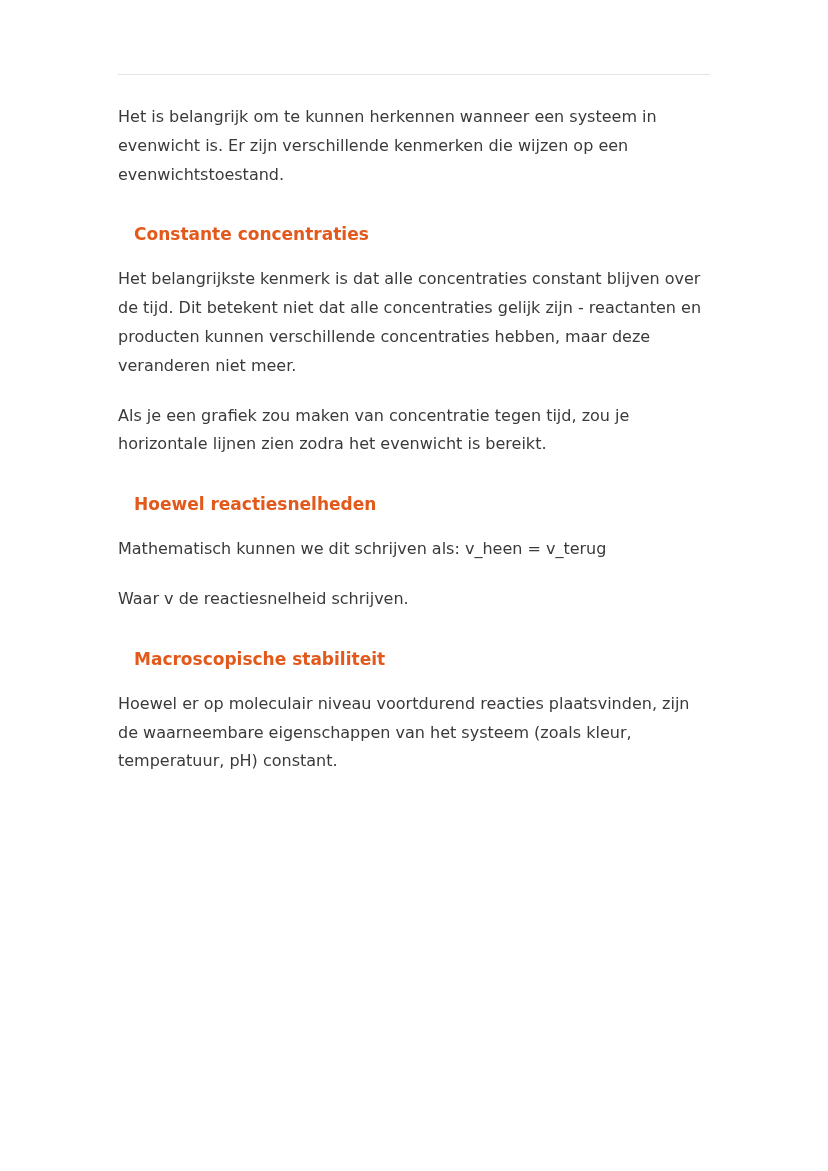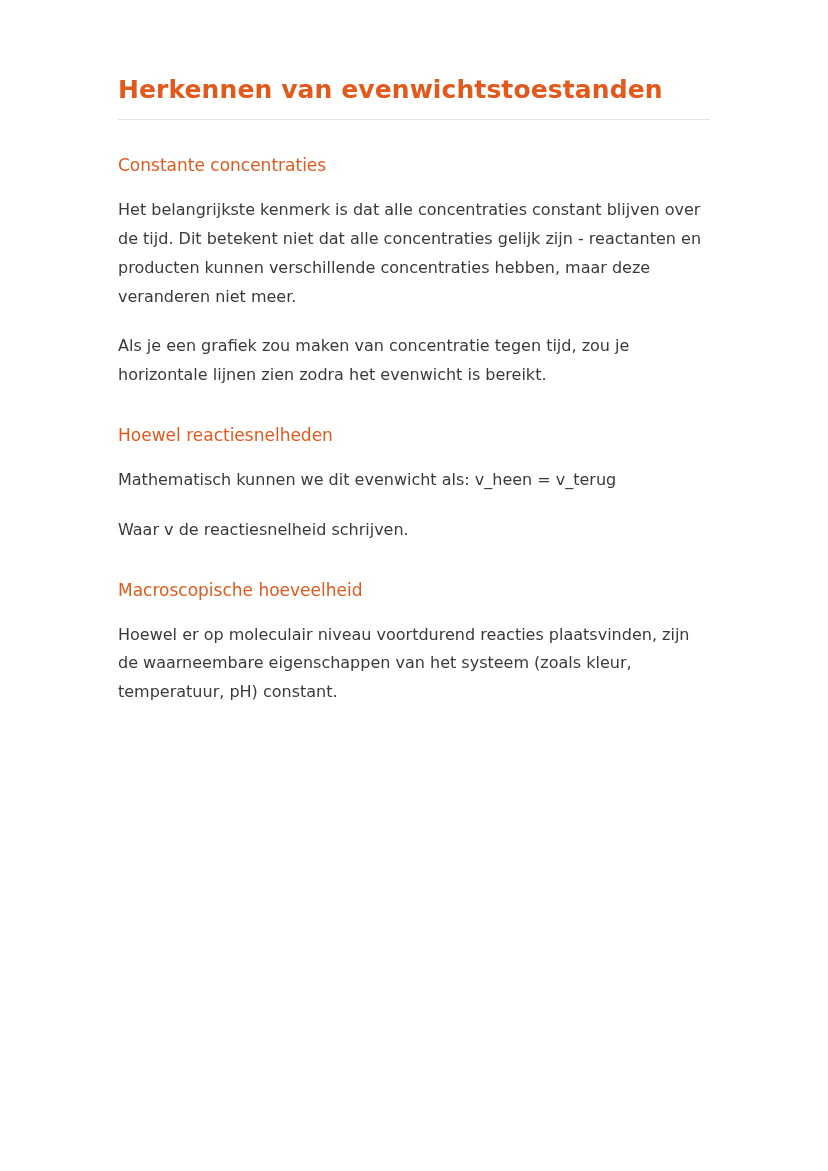--- a/index.html
+++ b/index.html
@@ -32,45 +32,45 @@
   }
   .para {
     font-size: 16px;
     line-height: 1.8;
     margin: 0 0 21px 0;
     color: var(--body-text);
   }
   .section-heading {
     color: var(--accent);
     font-size: 17px;
-    font-weight: normal;
-    margin: 35px 0 21px 0;
+    font-weight: bold;
+    margin: 35px 0 21px 16px;
   }
 </style>
 </head>
 <body>
 
 <div class="page">
 
-  <h1 class="page-title">Herkennen van evenwichtstoestanden</h1>
 
   <hr class="title-divider">
 
+  <p class="para">Het is belangrijk om te kunnen herkennen wanneer een systeem in evenwicht is. Er zijn verschillende kenmerken die wijzen op een evenwichtstoestand.</p>
 
   <h2 class="section-heading">Constante concentraties</h2>
 
   <p class="para">Het belangrijkste kenmerk is dat alle concentraties constant blijven over de tijd. Dit betekent niet dat alle concentraties gelijk zijn - reactanten en producten kunnen verschillende concentraties hebben, maar deze veranderen niet meer.</p>
 
   <p class="para">Als je een grafiek zou maken van concentratie tegen tijd, zou je horizontale lijnen zien zodra het evenwicht is bereikt.</p>
 
   <h2 class="section-heading">Hoewel reactiesnelheden</h2>
 
 
-  <p class="para">Mathematisch kunnen we dit evenwicht als: v_heen = v_terug</p>
+  <p class="para">Mathematisch kunnen we dit schrijven als: v_heen = v_terug</p>
 
   <p class="para">Waar v de reactiesnelheid schrijven.</p>
 
-  <h2 class="section-heading">Macroscopische hoeveelheid</h2>
+  <h2 class="section-heading">Macroscopische stabiliteit</h2>
 
   <p class="para">Hoewel er op moleculair niveau voortdurend reacties plaatsvinden, zijn de waarneembare eigenschappen van het systeem (zoals kleur, temperatuur, pH) constant.</p>
 
 
 </div>
 
 </body></html>

